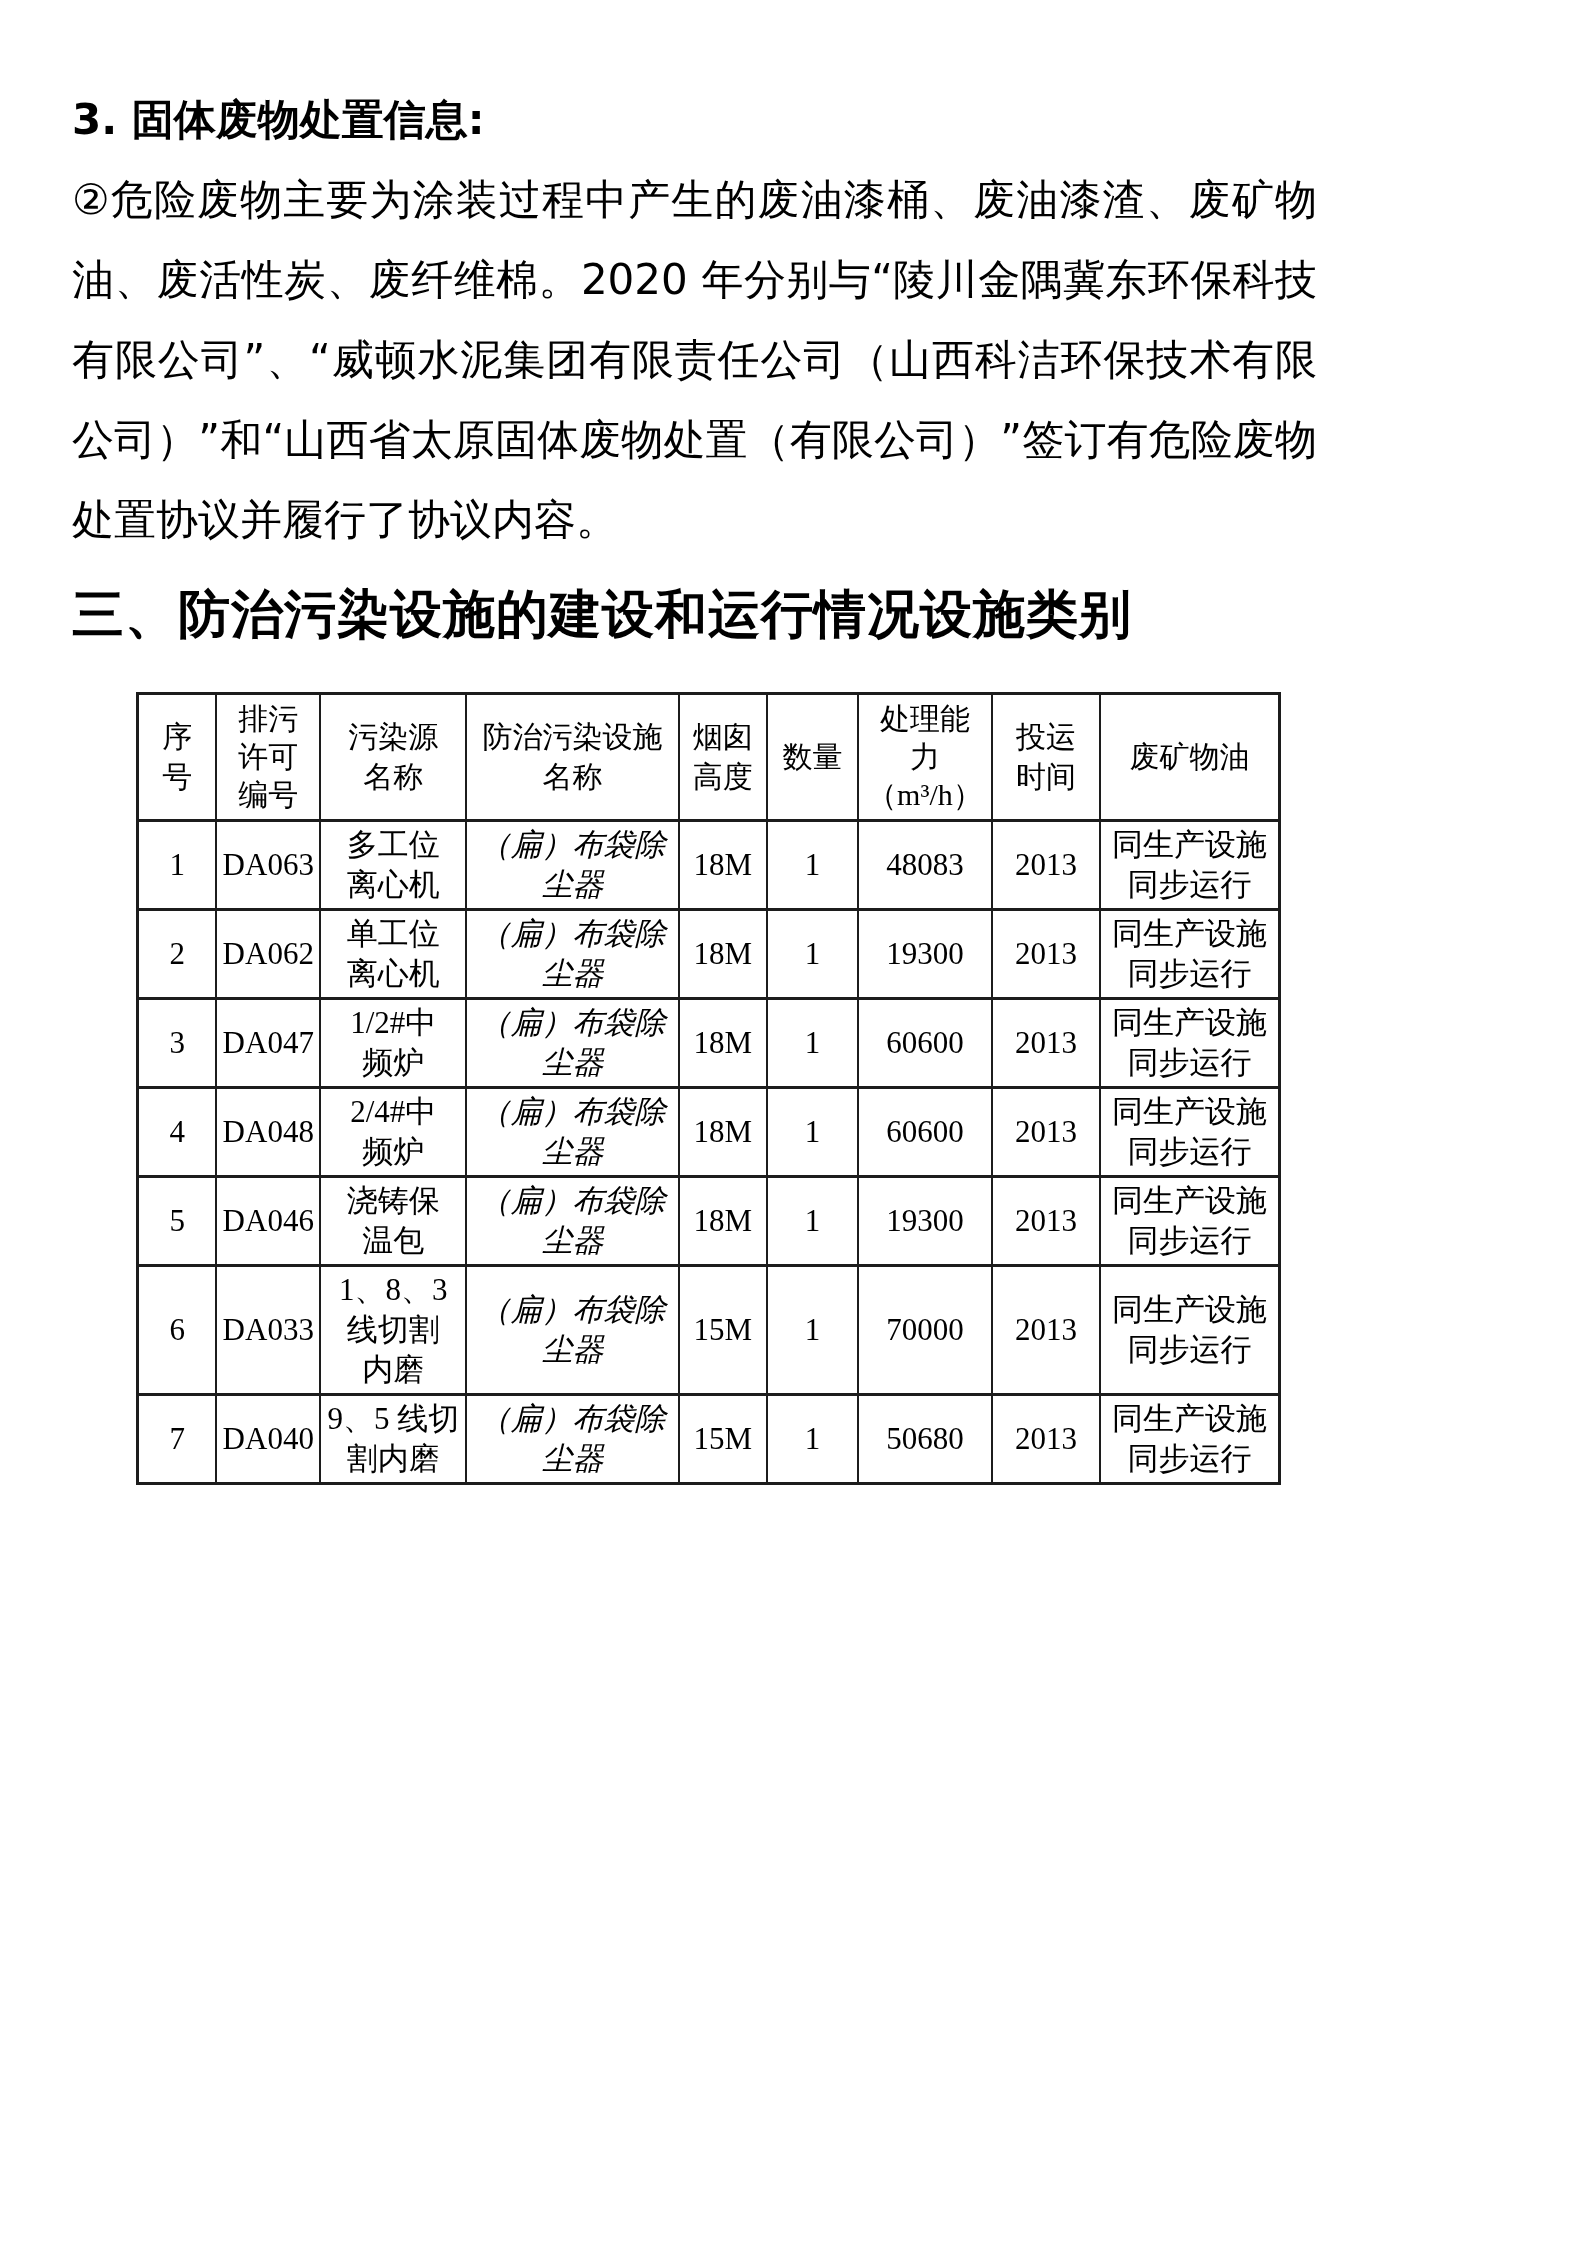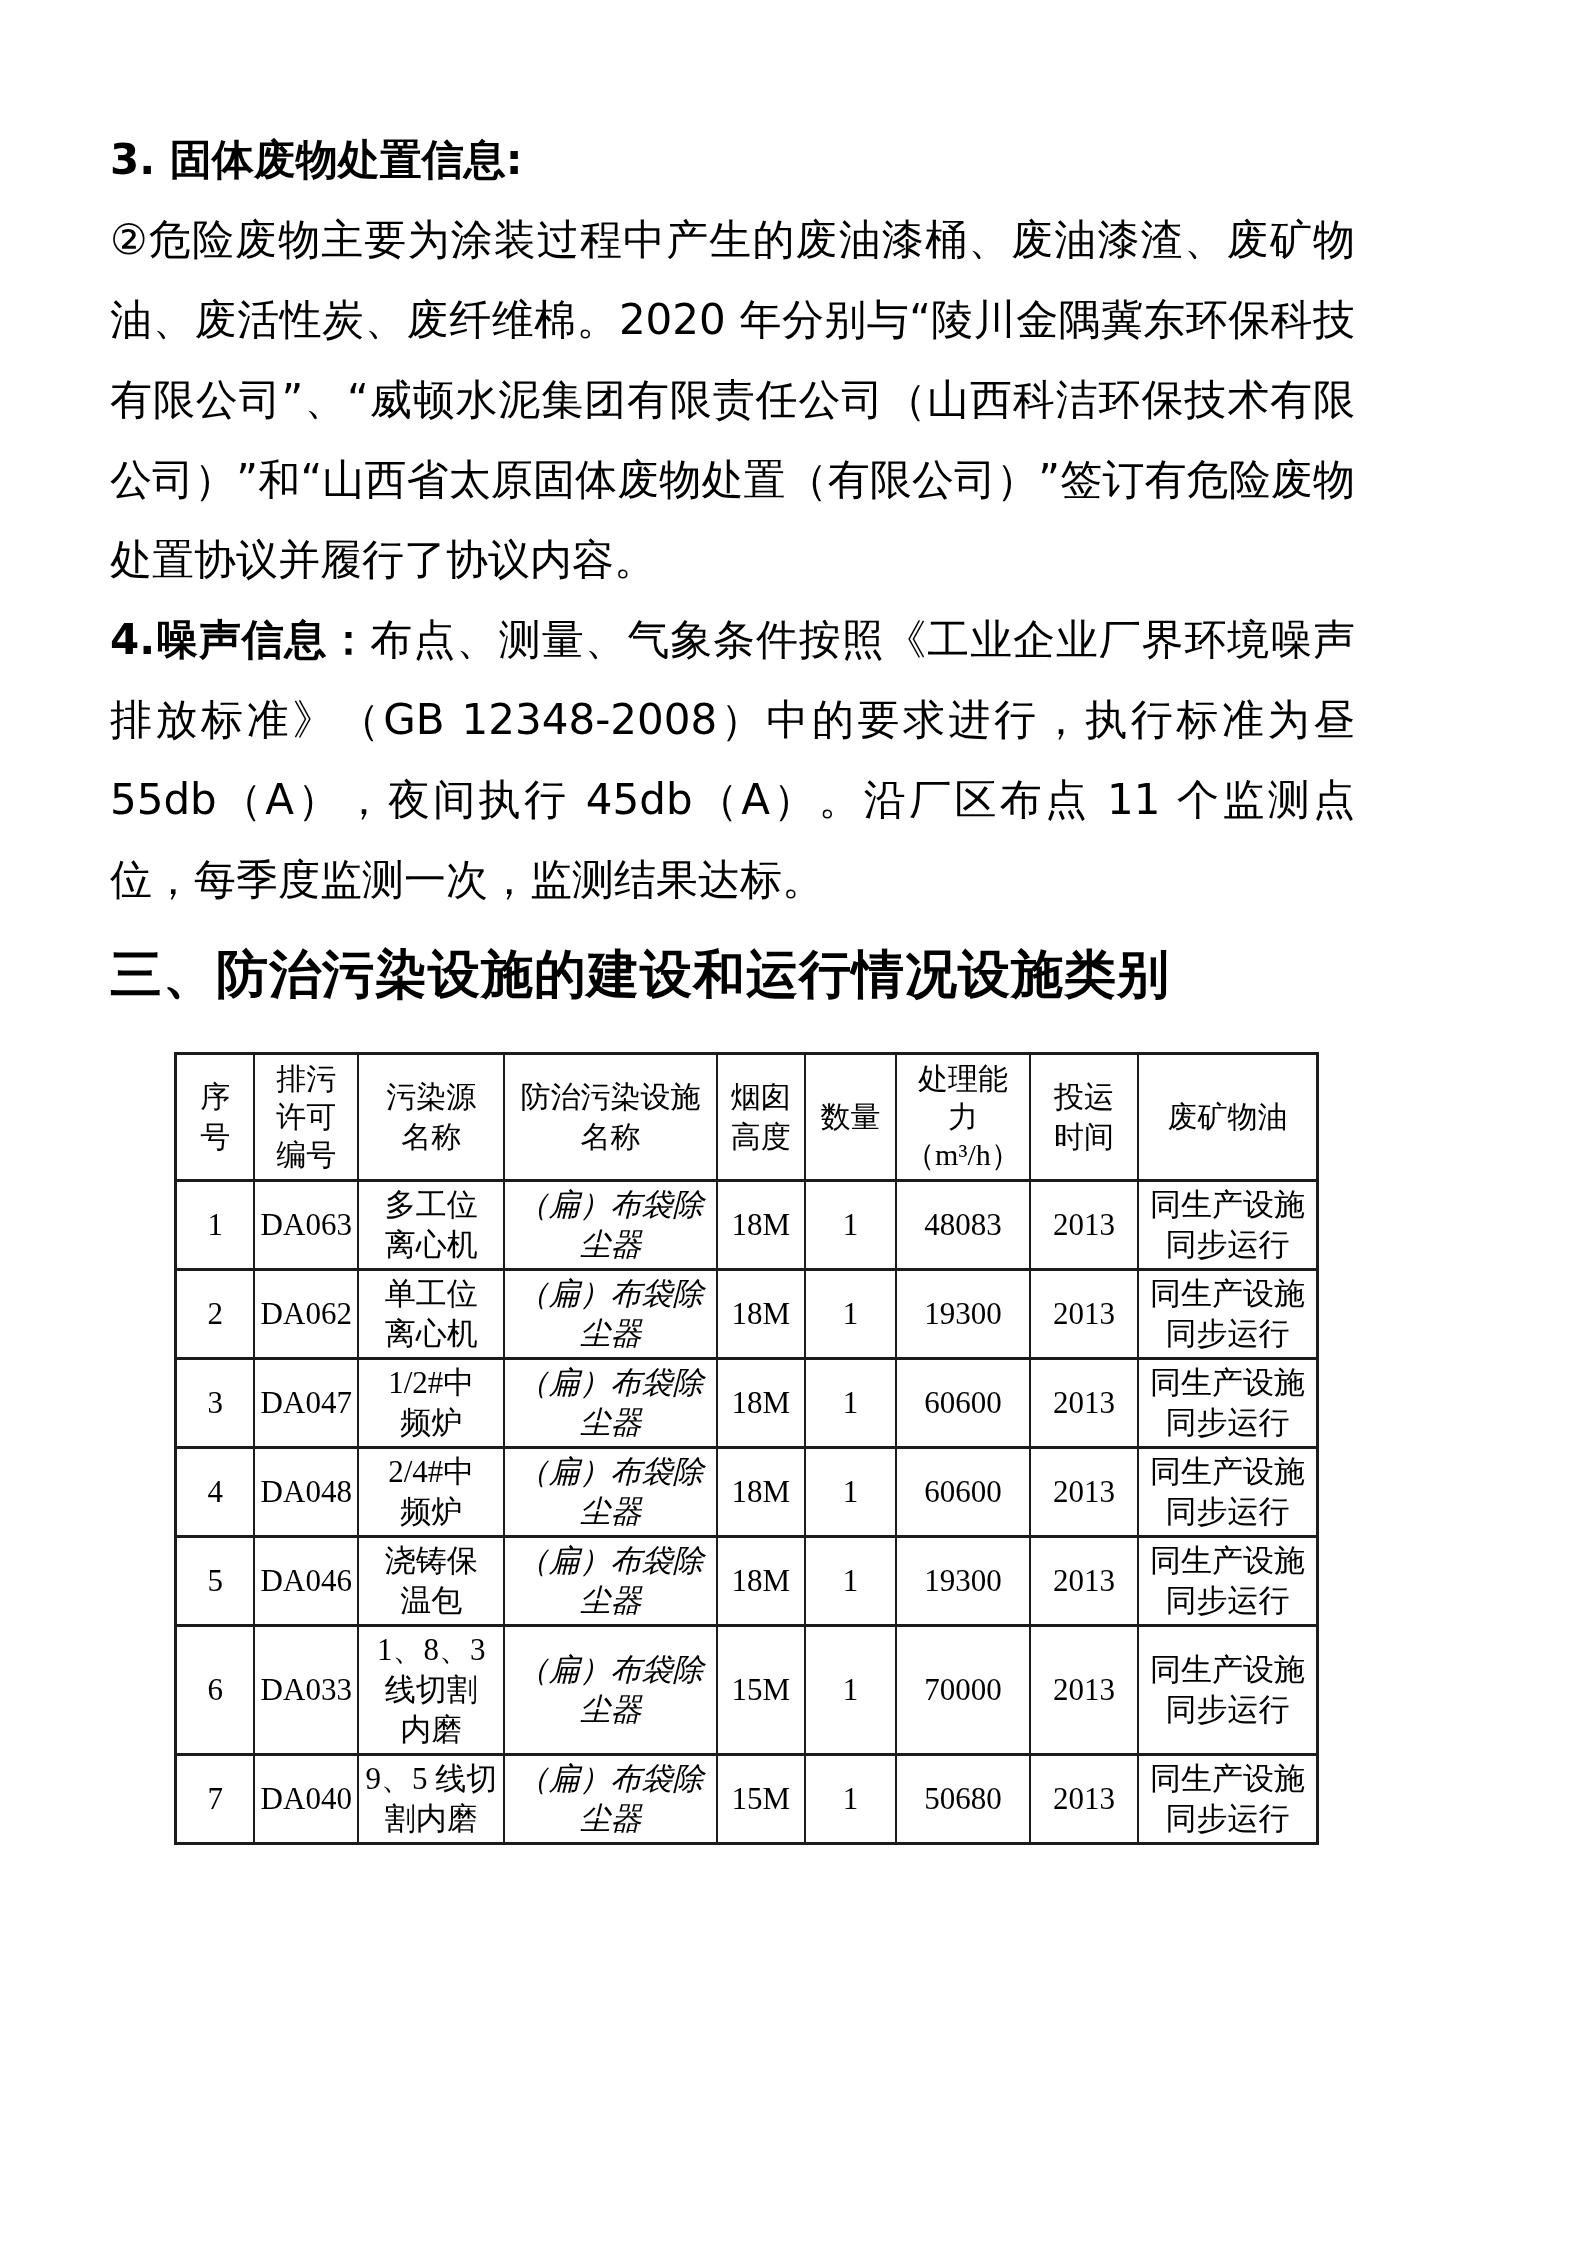--- a/index.html
+++ b/index.html
@@ -4,23 +4,23 @@
 <style>
   html, body { margin: 0; padding: 0; }
   body {
     width: 1587px; height: 2245px;
     background: #ffffff;
     color: #000;
     overflow: hidden;
     font-family: "DejaVu Sans", sans-serif;
   }
   .content {
-    margin-left: 110px;
+    margin-left: 72px;
     width: 1245px;
-    padding-top: 120px;
+    padding-top: 80px;
   }
   .para {
     margin: 0;
     font-size: 42px;
     line-height: 80px;
     text-align: justify;
     text-align-last: left;
     color: #000;
     font-family: "DejaVu Sans", serif;
   }
@@ -67,21 +67,20 @@
 </head>
 <body>
 
 <div class="content" data-name="document-page">
 
   <p class="para bold" data-name="section-3-heading">3. 固体废物处置信息:</p>
 
 
   <p class="para" data-name="solid-waste-paragraph-2">②危险废物主要为涂装过程中产生的废油漆桶、废油漆渣、废矿物油、废活性炭、废纤维棉。2020 年分别与“陵川金隅冀东环保科技有限公司”、“威顿水泥集团有限责任公司（山西科洁环保技术有限公司）”和“山西省太原固体废物处置（有限公司）”签订有危险废物处置协议并履行了协议内容。</p>
 
-  <p class="para" data-name="noise-paragraph"><strong data-name="section-4-heading">4.噪声信息：</strong><span data-name="noise-paragraph-text">布点、测量、气象条件按照《工业企业厂界环境噪声排放标准》（GB 12348-2008）中的要求进行，执行标准为昼 55db（A），夜间执行 45db（A）。沿厂区布点 11 个监测点位，每季度监测一次，监测结果达标。</span></p>
 
   <h2 class="section-heading" data-name="section-heading-pollution-facilities">三、防治污染设施的建设和运行情况设施类别</h2>
 
   <table class="facility" data-name="facility-table">
     <colgroup data-name="facility-table-columns">
         <col style="width: 6.9%;">
         <col style="width: 9.1%;">
         <col style="width: 12.8%;">
         <col style="width: 18.6%;">
         <col style="width: 7.7%;">

